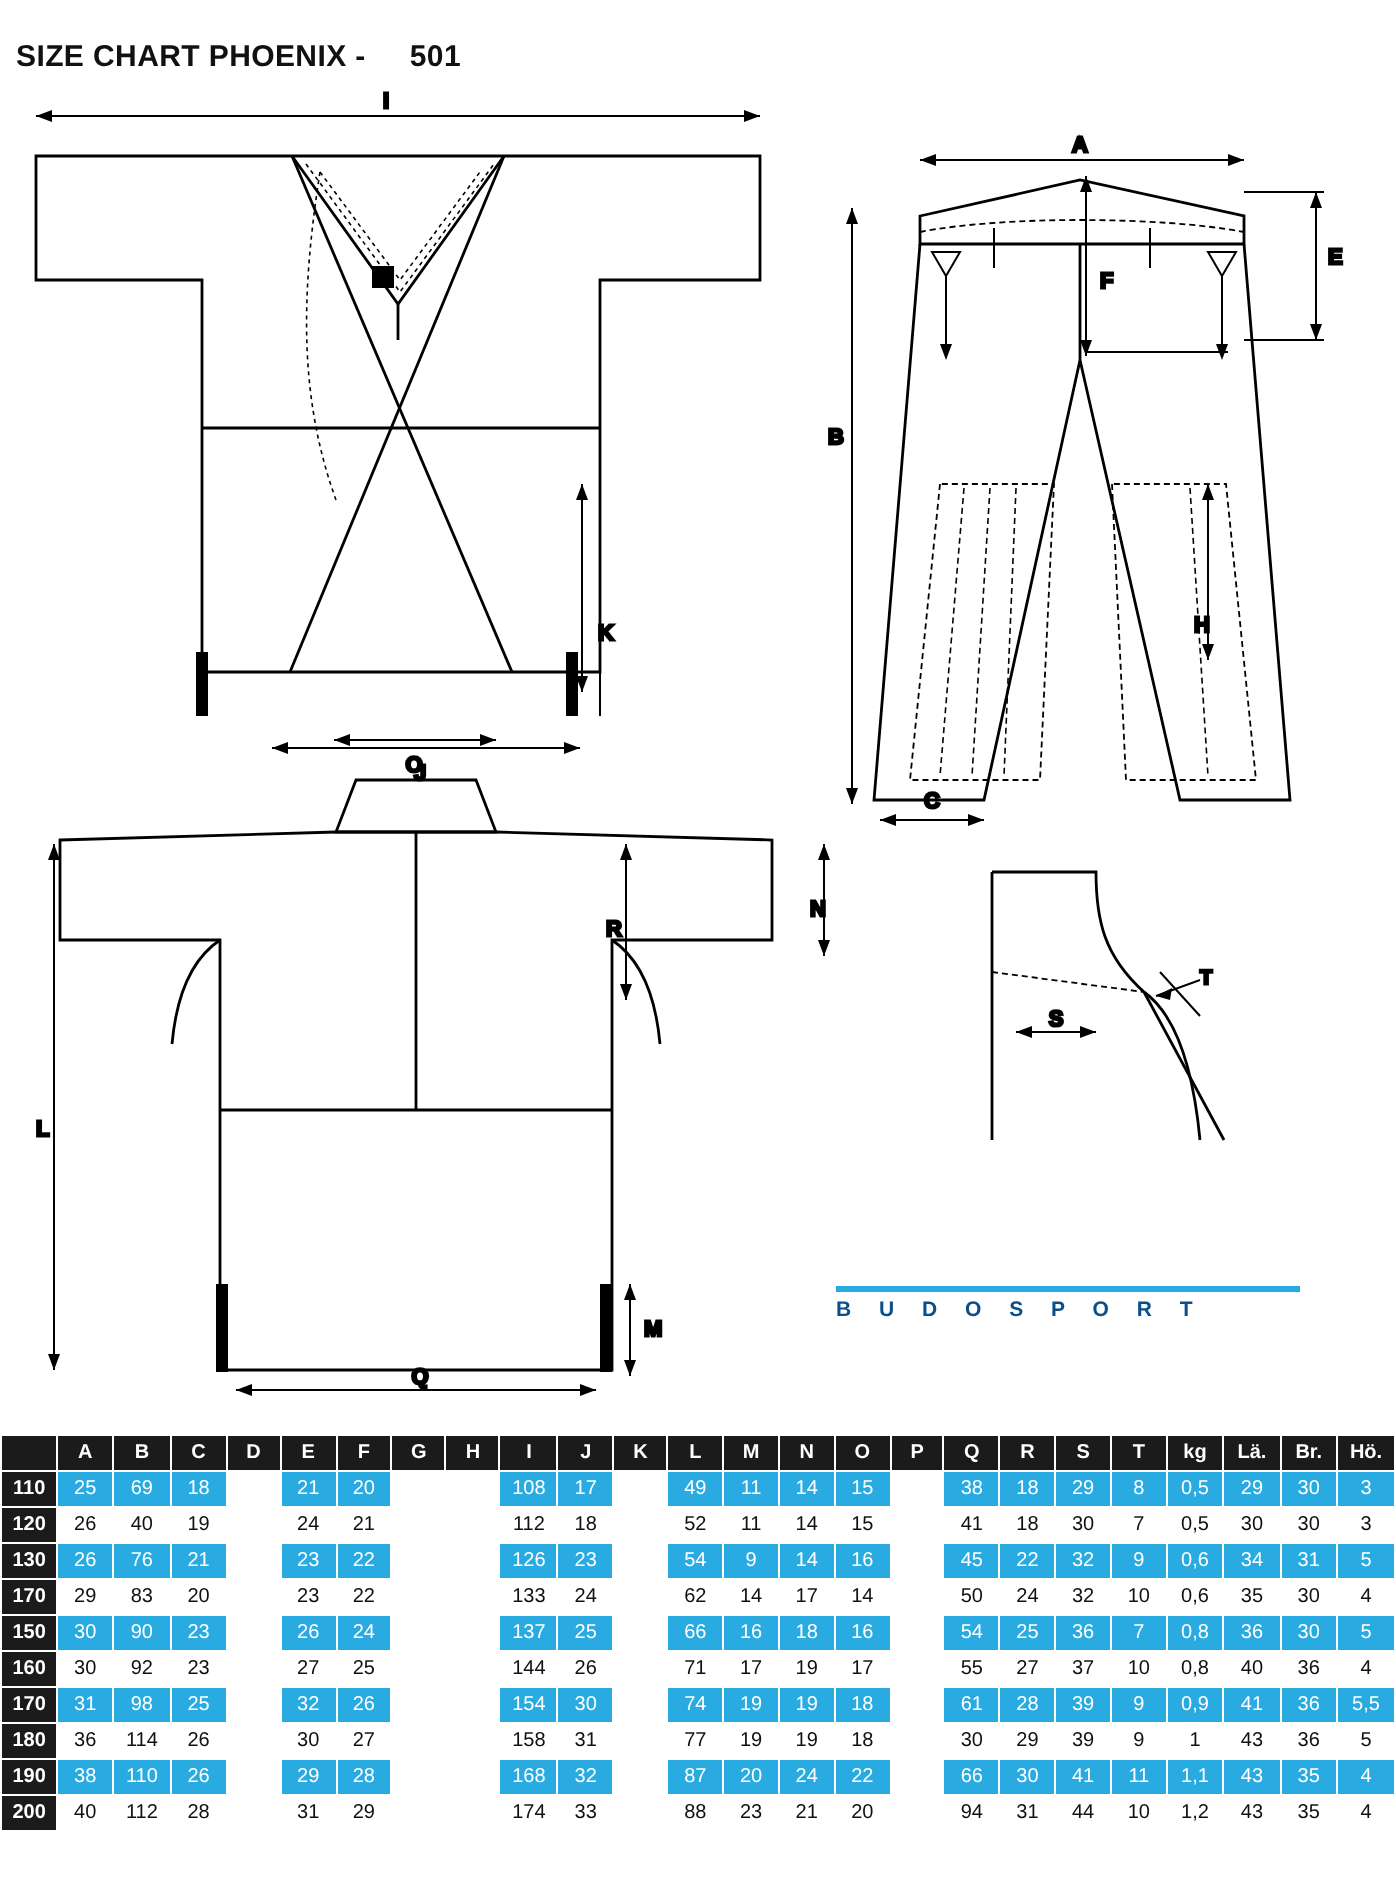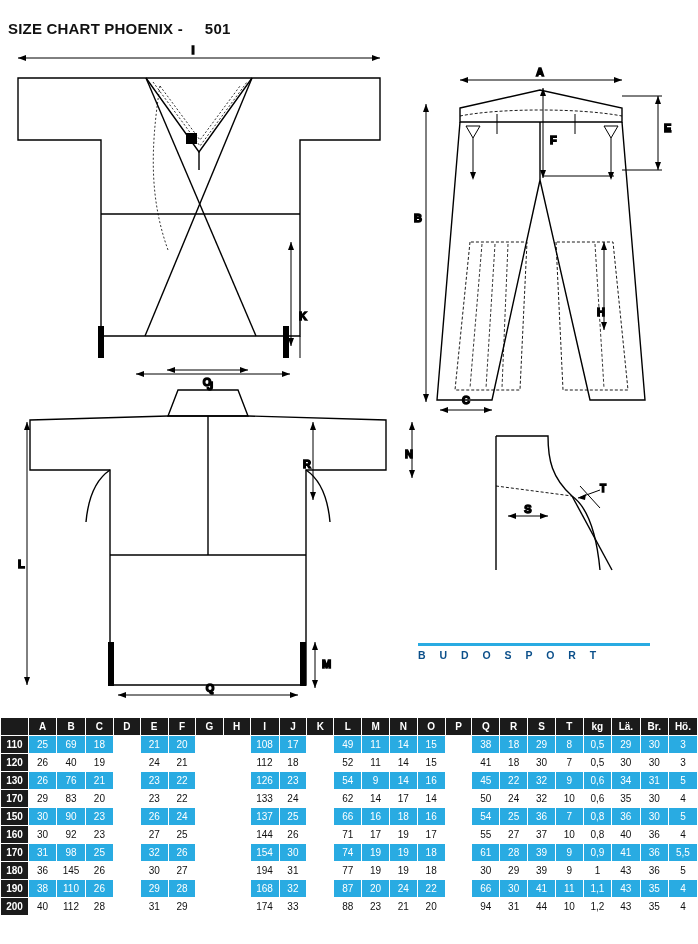--- a/index.html
+++ b/index.html
@@ -481,28 +481,28 @@
         <td>39</td>
         <td>9</td>
         <td>0,9</td>
         <td>41</td>
         <td>36</td>
         <td>5,5</td>
       </tr>
       <tr class="plain">
         <td class="first">180</td>
         <td>36</td>
-        <td>145</td>
+        <td>114</td>
         <td>26</td>
         <td class=""></td>
         <td>30</td>
         <td>27</td>
         <td class=""></td>
         <td class=""></td>
-        <td>194</td>
+        <td>158</td>
         <td>31</td>
         <td class=""></td>
         <td>77</td>
         <td>19</td>
         <td>19</td>
         <td>18</td>
         <td class=""></td>
         <td>30</td>
         <td>29</td>
         <td>39</td>

